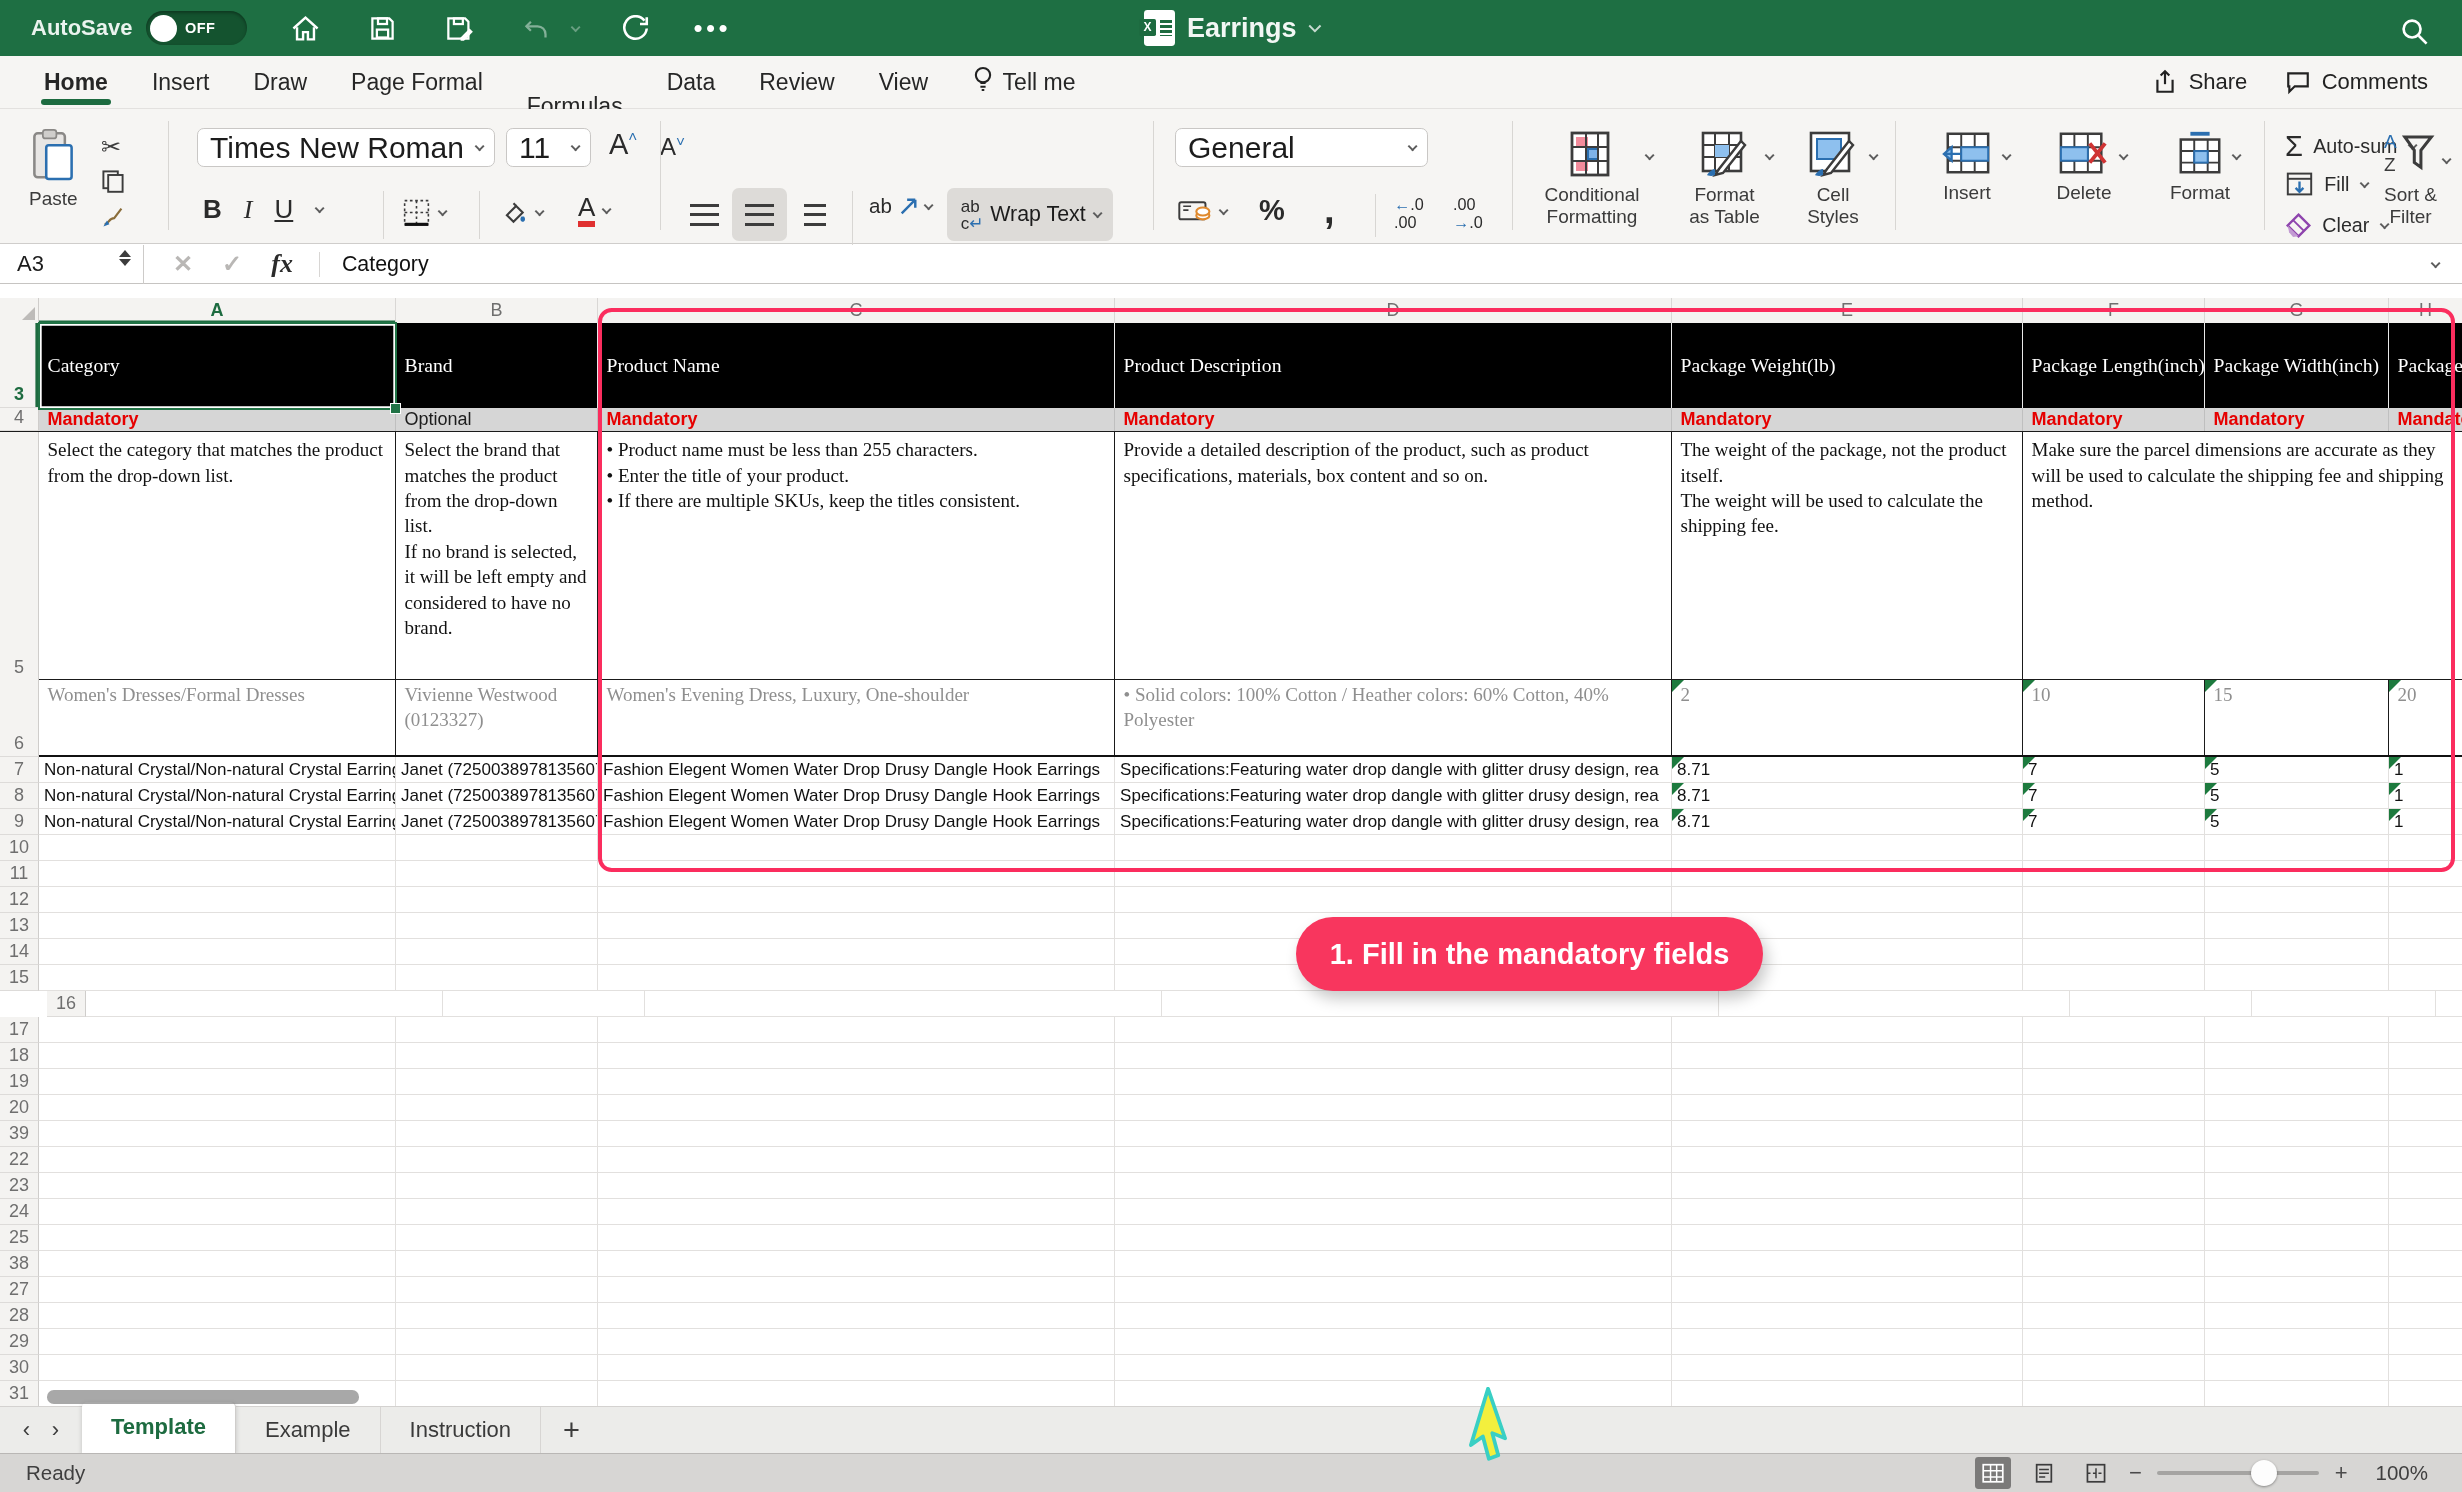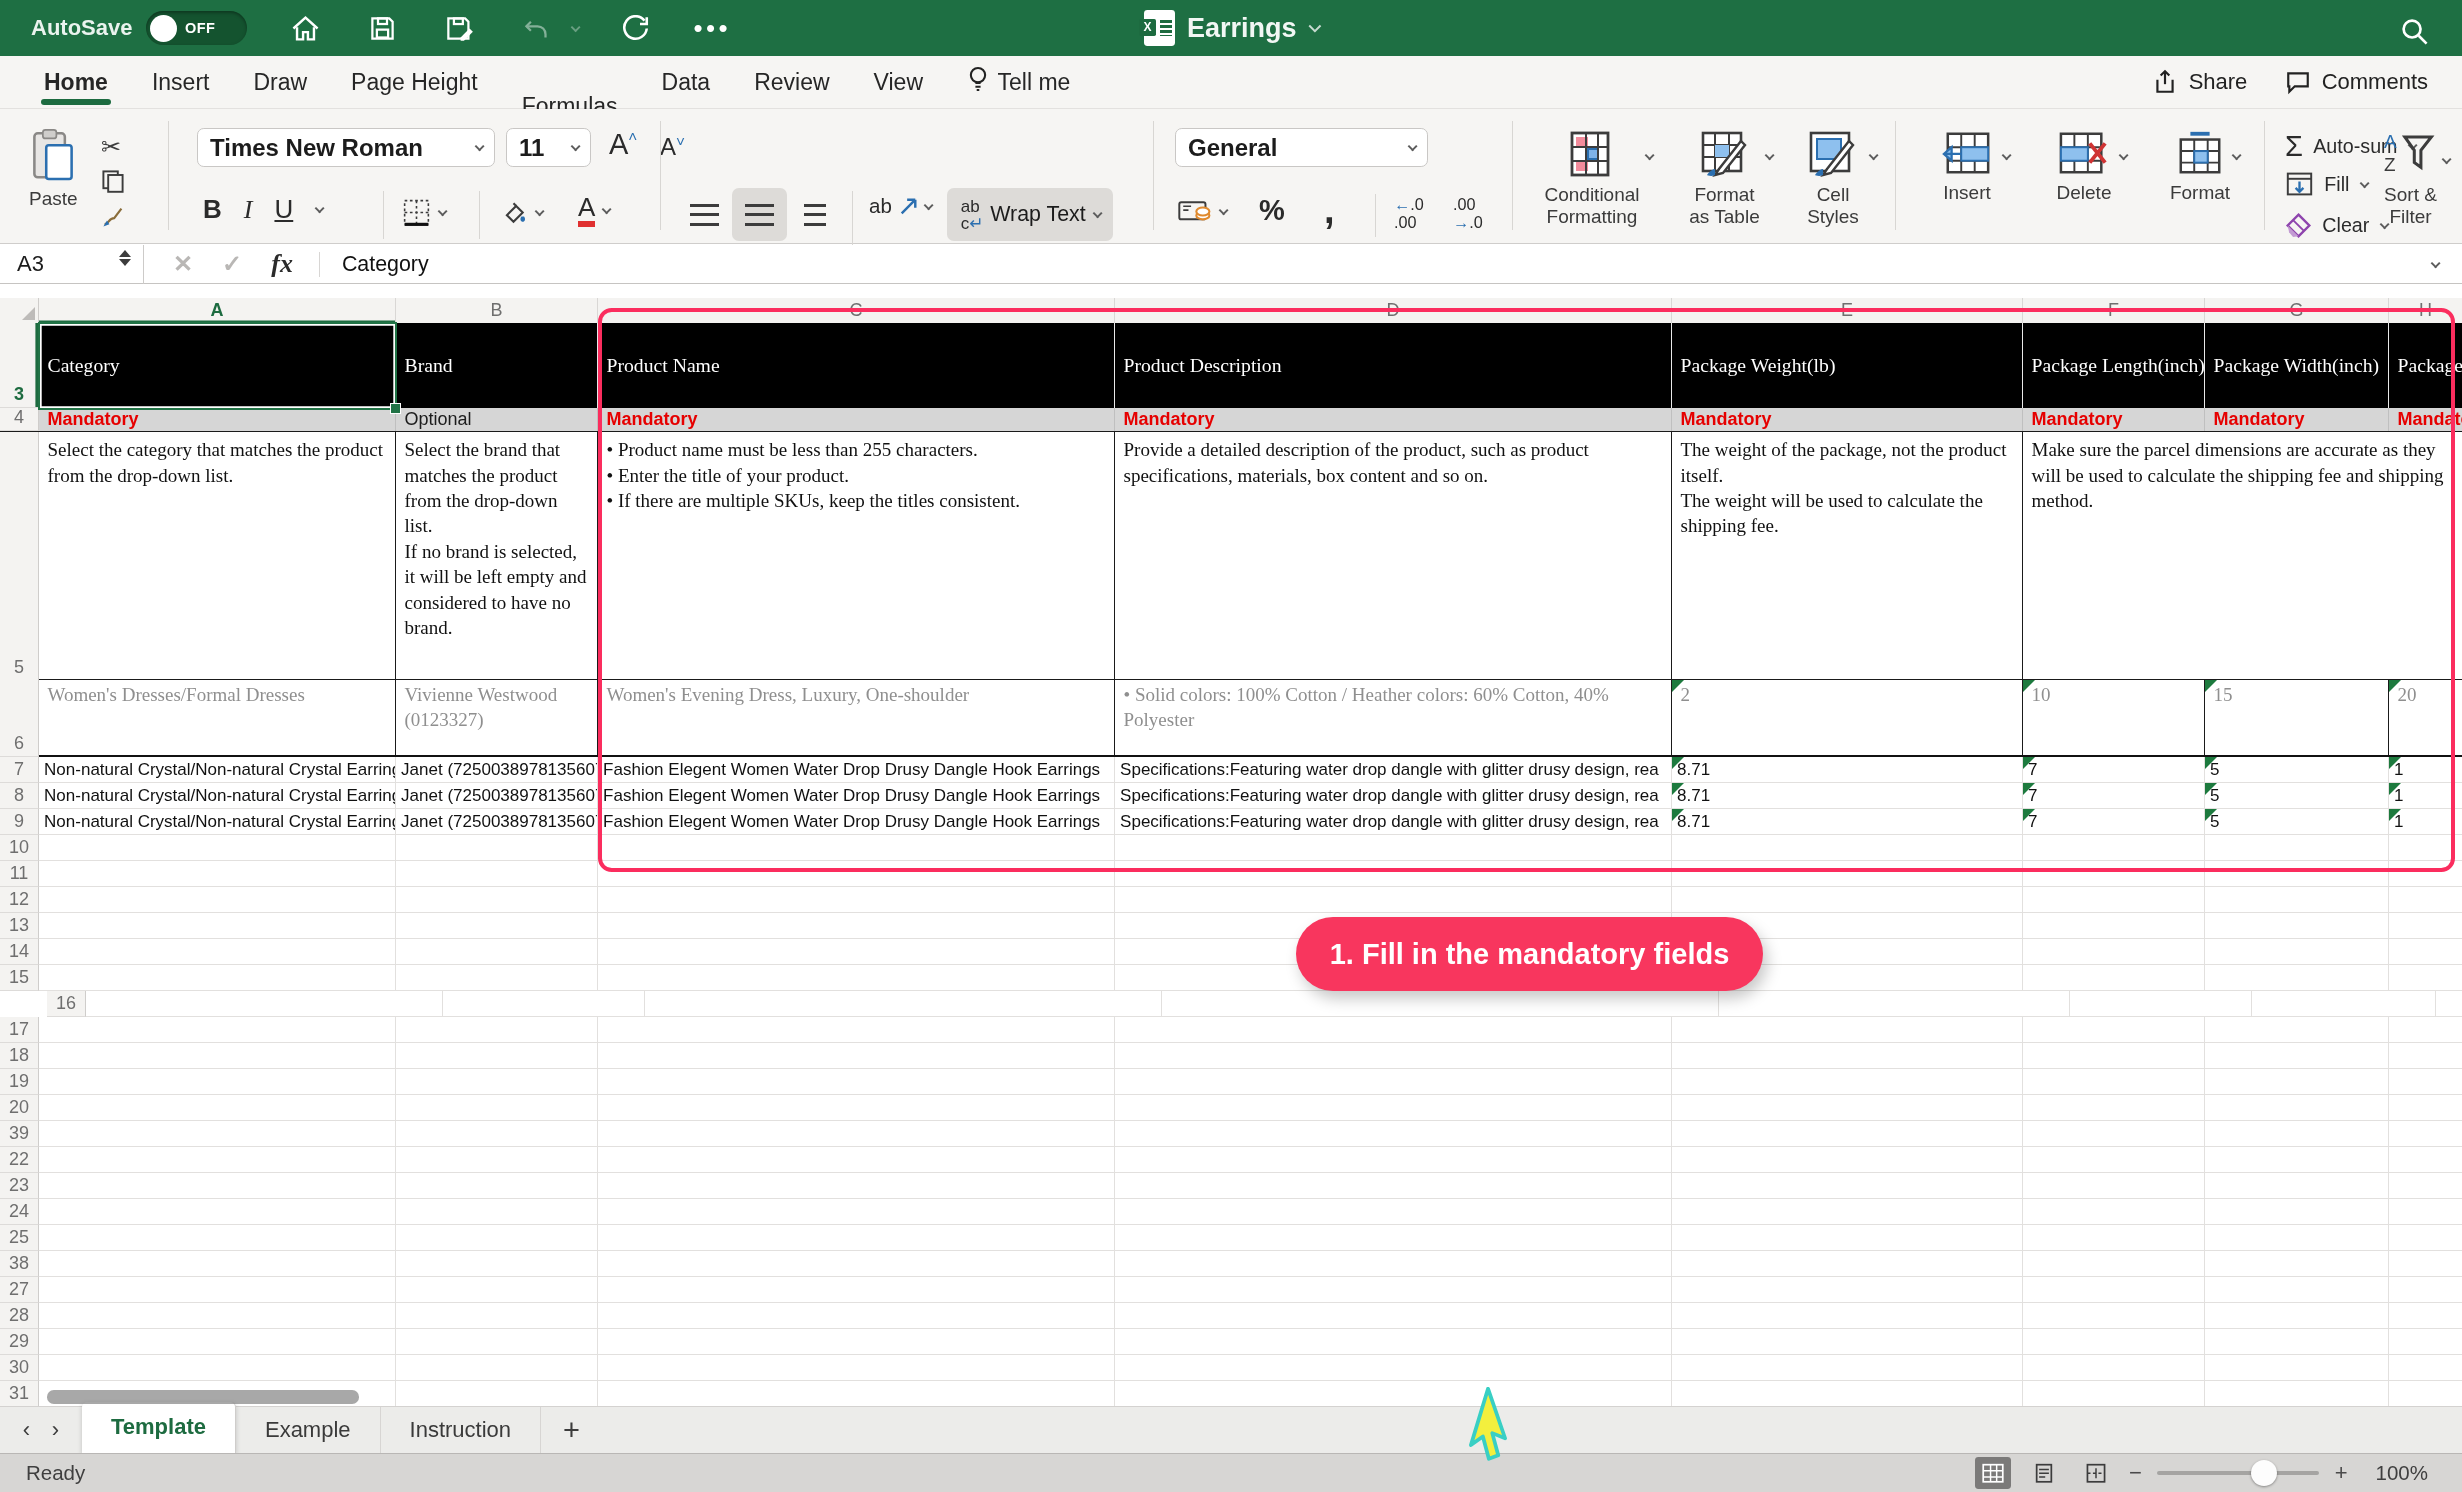--- a/index.html
+++ b/index.html
@@ -43,21 +43,21 @@
   .menu-tab.active::after { content:""; position:absolute; left:-3.4px; right:-3.4px; bottom:3.4px; height:6px;
     border-radius:3.4px; background:#1d6b40; }
   #menubar .right { margin-left:auto; display:flex; align-items:center; gap:38px; margin-right:34px; }
   .pill-btn { display:flex; align-items:center; gap:10.3px; font-size:22px; color:#222; }
 
   
   #ribbon { position:absolute; left:0; top:109px; width:2462px; height:135px; background:#f6f5f3;
     border-bottom:0.9px solid #cfcdcb; }
   .rdiv { position:absolute; top:12px; height:109px; width:0.9px; background:#d8d6d3; }
   .combo { background:#fff; border:0.9px solid #c9c7c5; border-radius:6.8px; height:39px;
-    display:flex; align-items:center; padding:0 12px; font-size:24px; color:#1c1c1c; justify-content:space-between;font-weight:bold; }
+    display:flex; align-items:center; padding:0 12px; font-size:30px; color:#1c1c1c; justify-content:space-between; }
   .iconbtn { display:flex; align-items:center; justify-content:center; gap:6.8px; }
   .hl { background:#dddbd8; border-radius:6.8px; }
   .hlines { width:29px; height:22px;
     background:repeating-linear-gradient(to bottom,#3c3c3c 0 3px,transparent 3px 9.4px); }
   .hlines.short { width:22px; }
   .bigbtn { position:absolute; display:flex; flex-direction:column; align-items:center; font-size:19px;
     color:#3b3b3b; text-align:center; line-height:1.18; }
   .bigbtn svg { margin-bottom:6.8px; }
   .fmt-num { font-size:20.5px; color:#2b2b2b; font-weight:600; }
   .sigma { font-size:29px; color:#2b2b2b; }
@@ -217,21 +217,21 @@
       <div class="menu-tab active">
         <div style="display: inline;">Home</div>
       </div>
       <div class="menu-tab">
         <div style="display: inline;">Insert</div>
       </div>
       <div class="menu-tab">
         <div style="display: inline;">Draw</div>
       </div>
       <div class="menu-tab">
-        <div style="display: inline;">Page Height</div>
+        <div style="display: inline;">Page Formal</div>
       </div>
       <div class="menu-tab">
         <div style="display: inline; margin-top: 48px;">Formulas</div>
       </div>
       <div class="menu-tab">
         <div style="display: inline;">Data</div>
       </div>
       <div class="menu-tab">
         <div style="display: inline;">Review</div>
       </div>

